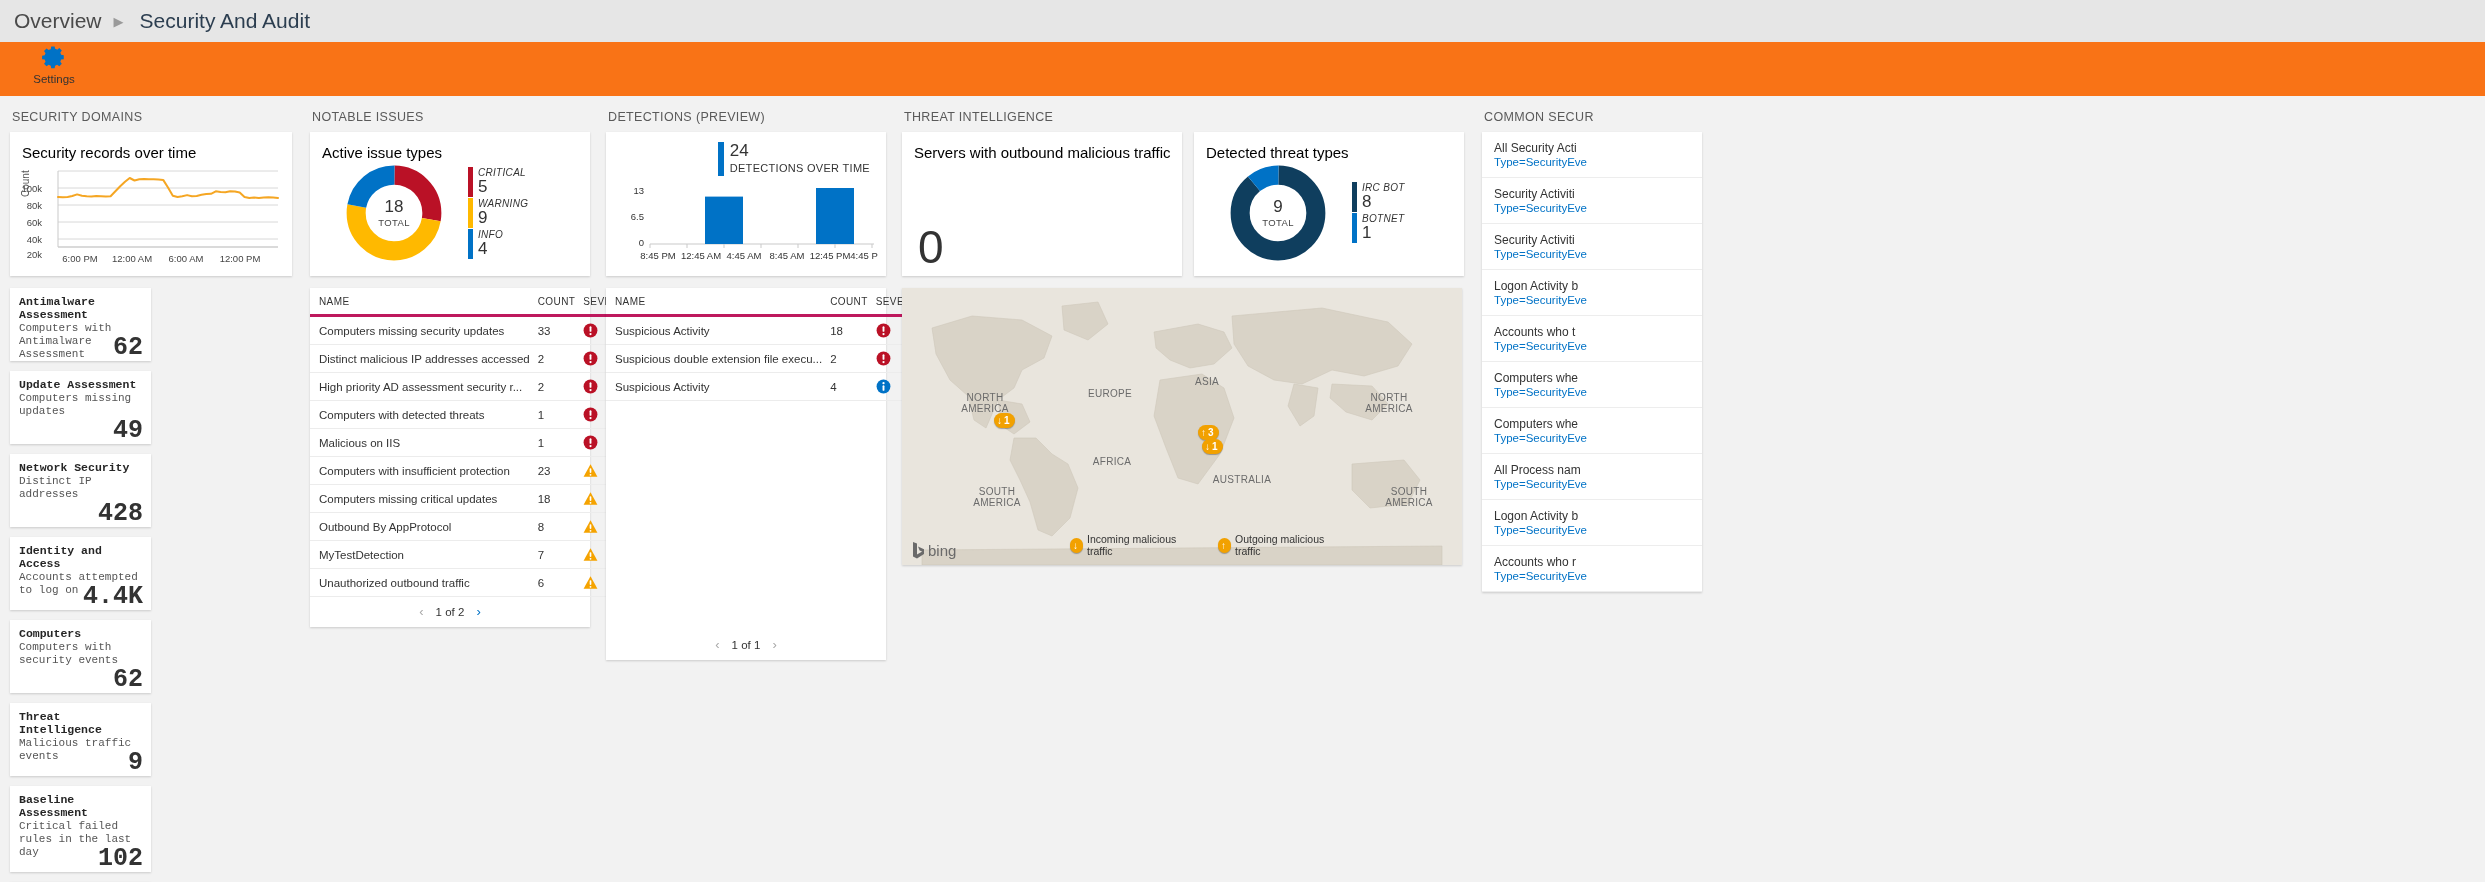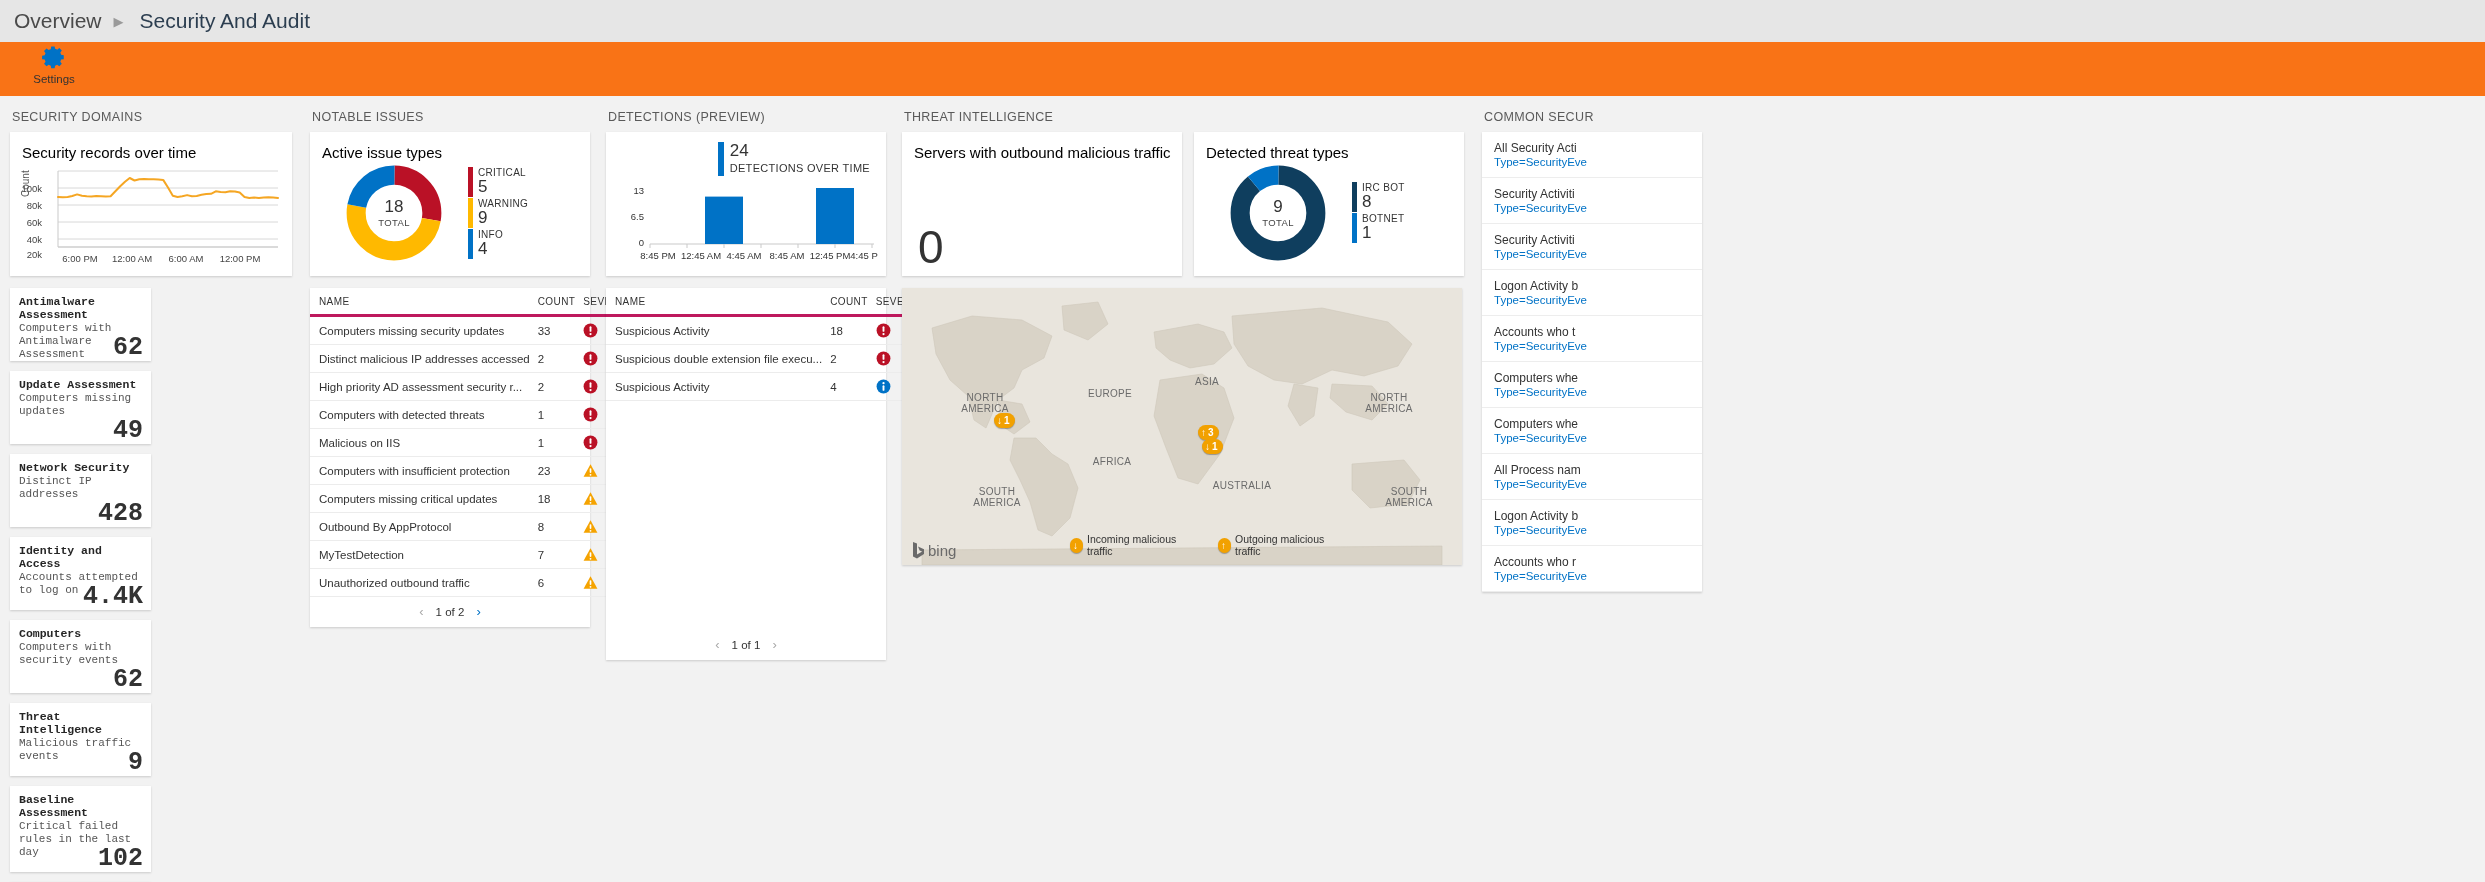--- a/index.html
+++ b/index.html
@@ -144,21 +144,21 @@
     display: flex; flex-direction: column;
     align-items: center; justify-content: center;
     pointer-events: none;
   }
   .donut-total { font-size: 17px; color: #333; line-height: 1; }
   .donut-total-lbl { font-size: 9.5px; color: #444; letter-spacing: .4px; margin-top: 2px;}
   .legend { margin-left: 24px; }
   .legend-item { display: flex; align-items: flex-start; margin-bottom: 1px; }
   .legend-swatch { width: 5px; height: 30px; margin-right: 5px; flex: none; }
   .legend-txt { display: flex; flex-direction: column; }
-  .legend-name { font-size: 10px; color: #333; letter-spacing: .3px; line-height: 1.1;}
+  .legend-name { font-size: 10px; color: #333; letter-spacing: .3px; line-height: 1.1; font-style: italic;}
   .legend-val { font-size: 17px; color: #333; line-height: 1.05; }
 
   .tile-table { width: 280px; margin-top: 12px; background:#fff; box-shadow:0 1px 2px rgba(0,0,0,.16); }
   table.grid { width: 100%; border-collapse: collapse; }
   table.grid th {
     font-size: 10px; color: #333; text-align: left;
     font-weight: normal; letter-spacing: .4px;
     padding: 8px 4px 7px 9px;
     border-bottom: 3px solid #be185d;
   }
@@ -648,21 +648,21 @@
 
           <path d="M20 262 L540 258 L540 277 L20 277 Z"></path>
         </g>
       </svg>
 
       <div class="map-label" style="left:48px; top:104px; width:70px;">NORTH<br>AMERICA</div>
       <div class="map-label" style="left:178px; top:100px; width:60px;">EUROPE</div>
       <div class="map-label" style="left:280px; top:88px; width:50px;">ASIA</div>
       <div class="map-label" style="left:180px; top:168px; width:60px;">AFRICA</div>
       <div class="map-label" style="left:60px; top:198px; width:70px;">SOUTH<br>AMERICA</div>
-      <div class="map-label" style="left:300px; top:192px; width:80px;">AUSTRALIA</div>
+      <div class="map-label" style="left:300px; top:186px; width:80px;">AUSTRALIA</div>
       <div class="map-label" style="left:452px; top:104px; width:70px;">NORTH<br>AMERICA</div>
       <div class="map-label" style="left:472px; top:198px; width:70px;">SOUTH<br>AMERICA</div>
 
       <div class="map-pin" style="left:92px; top:122px;">
         <span class="pin">
             <span>↓</span>
             <span>1</span>
           </span>
       </div>
       <div class="map-pin" style="left:296px; top:134px;">

